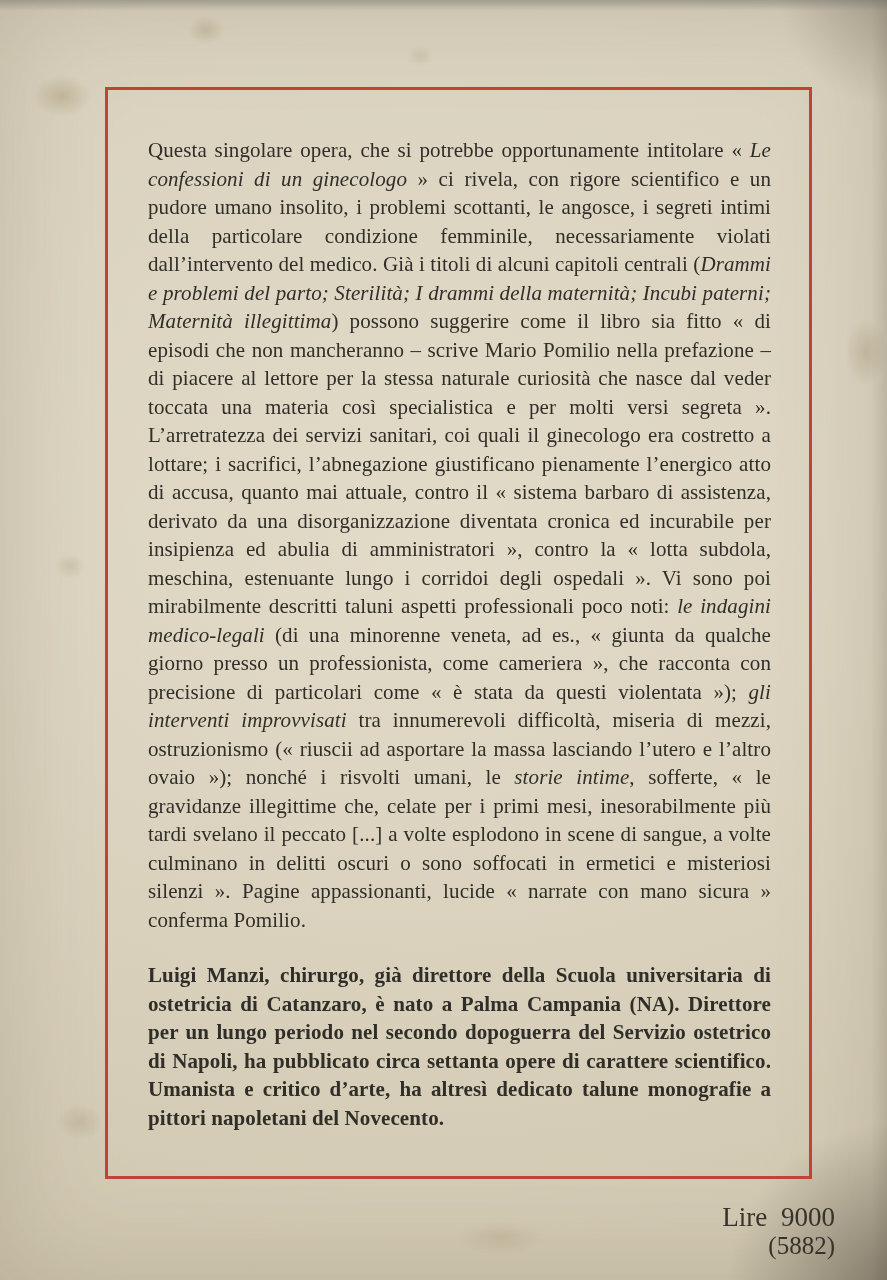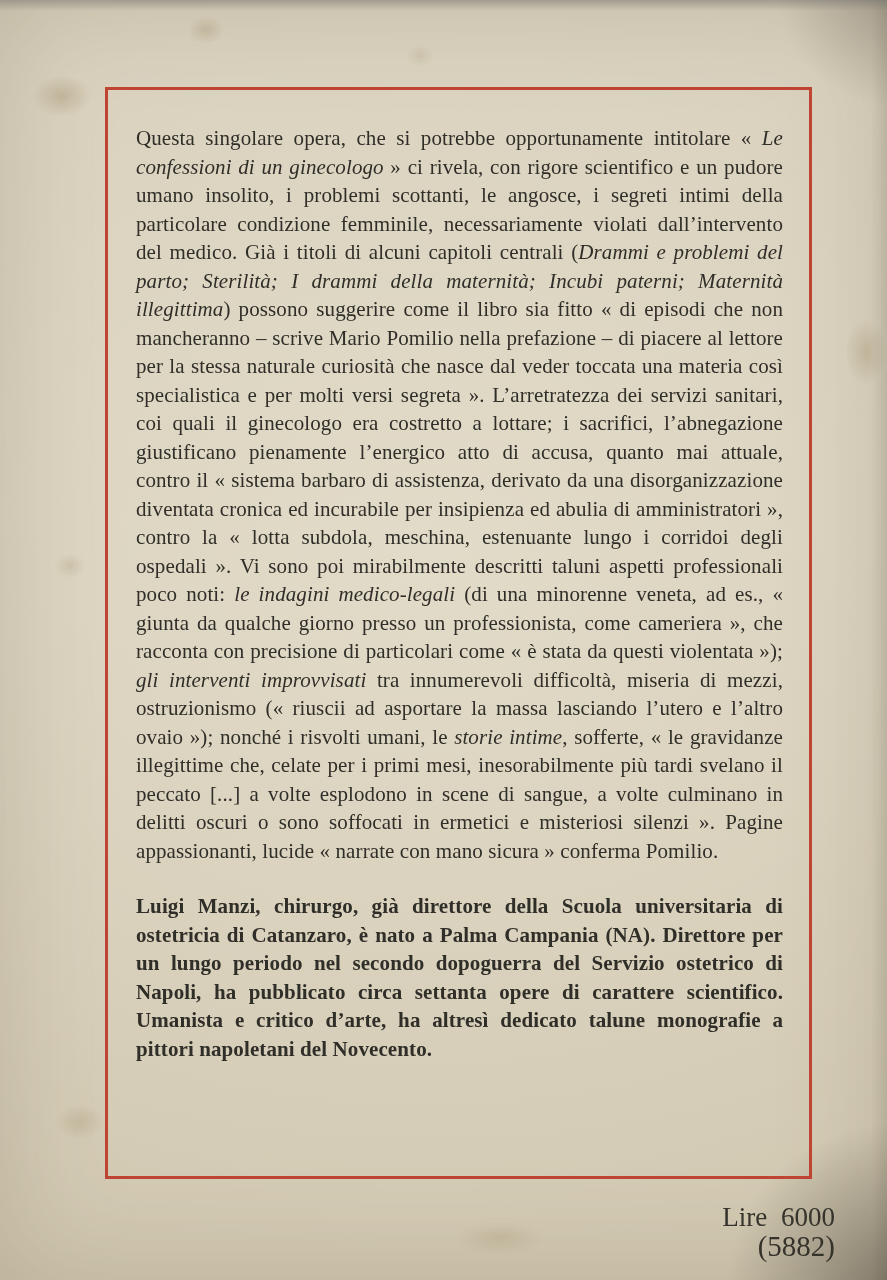--- a/index.html
+++ b/index.html
@@ -29,37 +29,37 @@
       radial-gradient(circle at 101% -1%, rgba(70,65,55,.30), transparent 120px),
       radial-gradient(circle at 101% 101%, rgba(48,42,34,.45), transparent 170px),
       linear-gradient(to left, rgba(120,110,95,.20) 0px, transparent 16px);
   }
   .frame{
     position:absolute;left:105px;top:87px;width:707px;height:1092px;
     box-sizing:border-box;border:3px solid #bf4434;
     padding:34px 26px 0 28px;
   }
   .blurb,.bio{
-    margin:0;color:#302e28;
+    margin:12px;color:#302e28;
     font-size:21px;line-height:28.5px;
     text-align:justify;letter-spacing:.1px;
   }
   .blurb span.italic{font-style:italic;}
   .bio{margin-top:27px;font-weight:bold;}
   .price{
     position:absolute;right:52px;bottom:20px;text-align:right;color:#35332b;
   }
   .price-lire{font-size:27px;line-height:30px;word-spacing:7px;}
-  .price-code{font-size:29px;line-height:28px;}
+  .price-code{font-size:25px;line-height:28px;}
 </style>
 </head>
 <body>
 
 <div class="page">
   <div class="frame">
     <p class="blurb"><span class="normal">Questa singolare opera, che si potrebbe opportunamente intitolare « </span><span class="italic">Le confessioni di un ginecologo</span><span class="normal"> » ci rivela, con rigore scientifico e un pudore umano insolito, i problemi scottanti, le angosce, i segreti intimi della particolare condizione femminile, necessariamente violati dall’intervento del medico. Già i titoli di alcuni capitoli centrali (</span><span class="italic">Drammi e problemi del parto; Sterilità; I drammi della maternità; Incubi paterni; Maternità illegittima</span><span class="normal">) possono suggerire come il libro sia fitto « di episodi che non mancheranno – scrive Mario Pomilio nella prefazione – di piacere al lettore per la stessa naturale curiosità che nasce dal veder toccata una materia così specialistica e per molti versi segreta ». L’arretratezza dei servizi sanitari, coi quali il ginecologo era costretto a lottare; i sacrifici, l’abnegazione giustificano pienamente l’energico atto di accusa, quanto mai attuale, contro il « sistema barbaro di assistenza, derivato da una disorganizzazione diventata cronica ed incurabile per insipienza ed abulia di amministratori », contro la « lotta subdola, meschina, estenuante lungo i corridoi degli ospedali ». Vi sono poi mirabilmente descritti taluni aspetti professionali poco noti: </span><span class="italic">le indagini medico-legali</span><span class="normal"> (di una minorenne veneta, ad es., « giunta da qualche giorno presso un professionista, come cameriera », che racconta con precisione di particolari come « è stata da questi violentata »); </span><span class="italic">gli interventi improvvisati</span><span class="normal"> tra innumerevoli difficoltà, miseria di mezzi, ostruzionismo (« riuscii ad asportare la massa lasciando l’utero e l’altro ovaio »); nonché i risvolti umani, le </span><span class="italic">storie intime</span><span class="normal">, sofferte, « le gravidanze illegittime che, celate per i primi mesi, inesorabilmente più tardi svelano il peccato [...] a volte esplodono in scene di sangue, a volte culminano in delitti oscuri o sono soffocati in ermetici e misteriosi silenzi ». Pagine appassionanti, lucide « narrate con mano sicura » conferma Pomilio.</span></p>
     <p class="bio">Luigi Manzi, chirurgo, già direttore della Scuola universitaria di ostetricia di Catanzaro, è nato a Palma Campania (NA). Direttore per un lungo periodo nel secondo dopoguerra del Servizio ostetrico di Napoli, ha pubblicato circa settanta opere di carattere scientifico. Umanista e critico d’arte, ha altresì dedicato talune monografie a pittori napoletani del Novecento.</p>
   </div>
   <div class="price">
-    <div class="price-lire">Lire 6000</div>
+    <div class="price-lire">Lire 9000</div>
     <div class="price-code">(5882)</div>
   </div>
 </div>
 
 </body></html>

